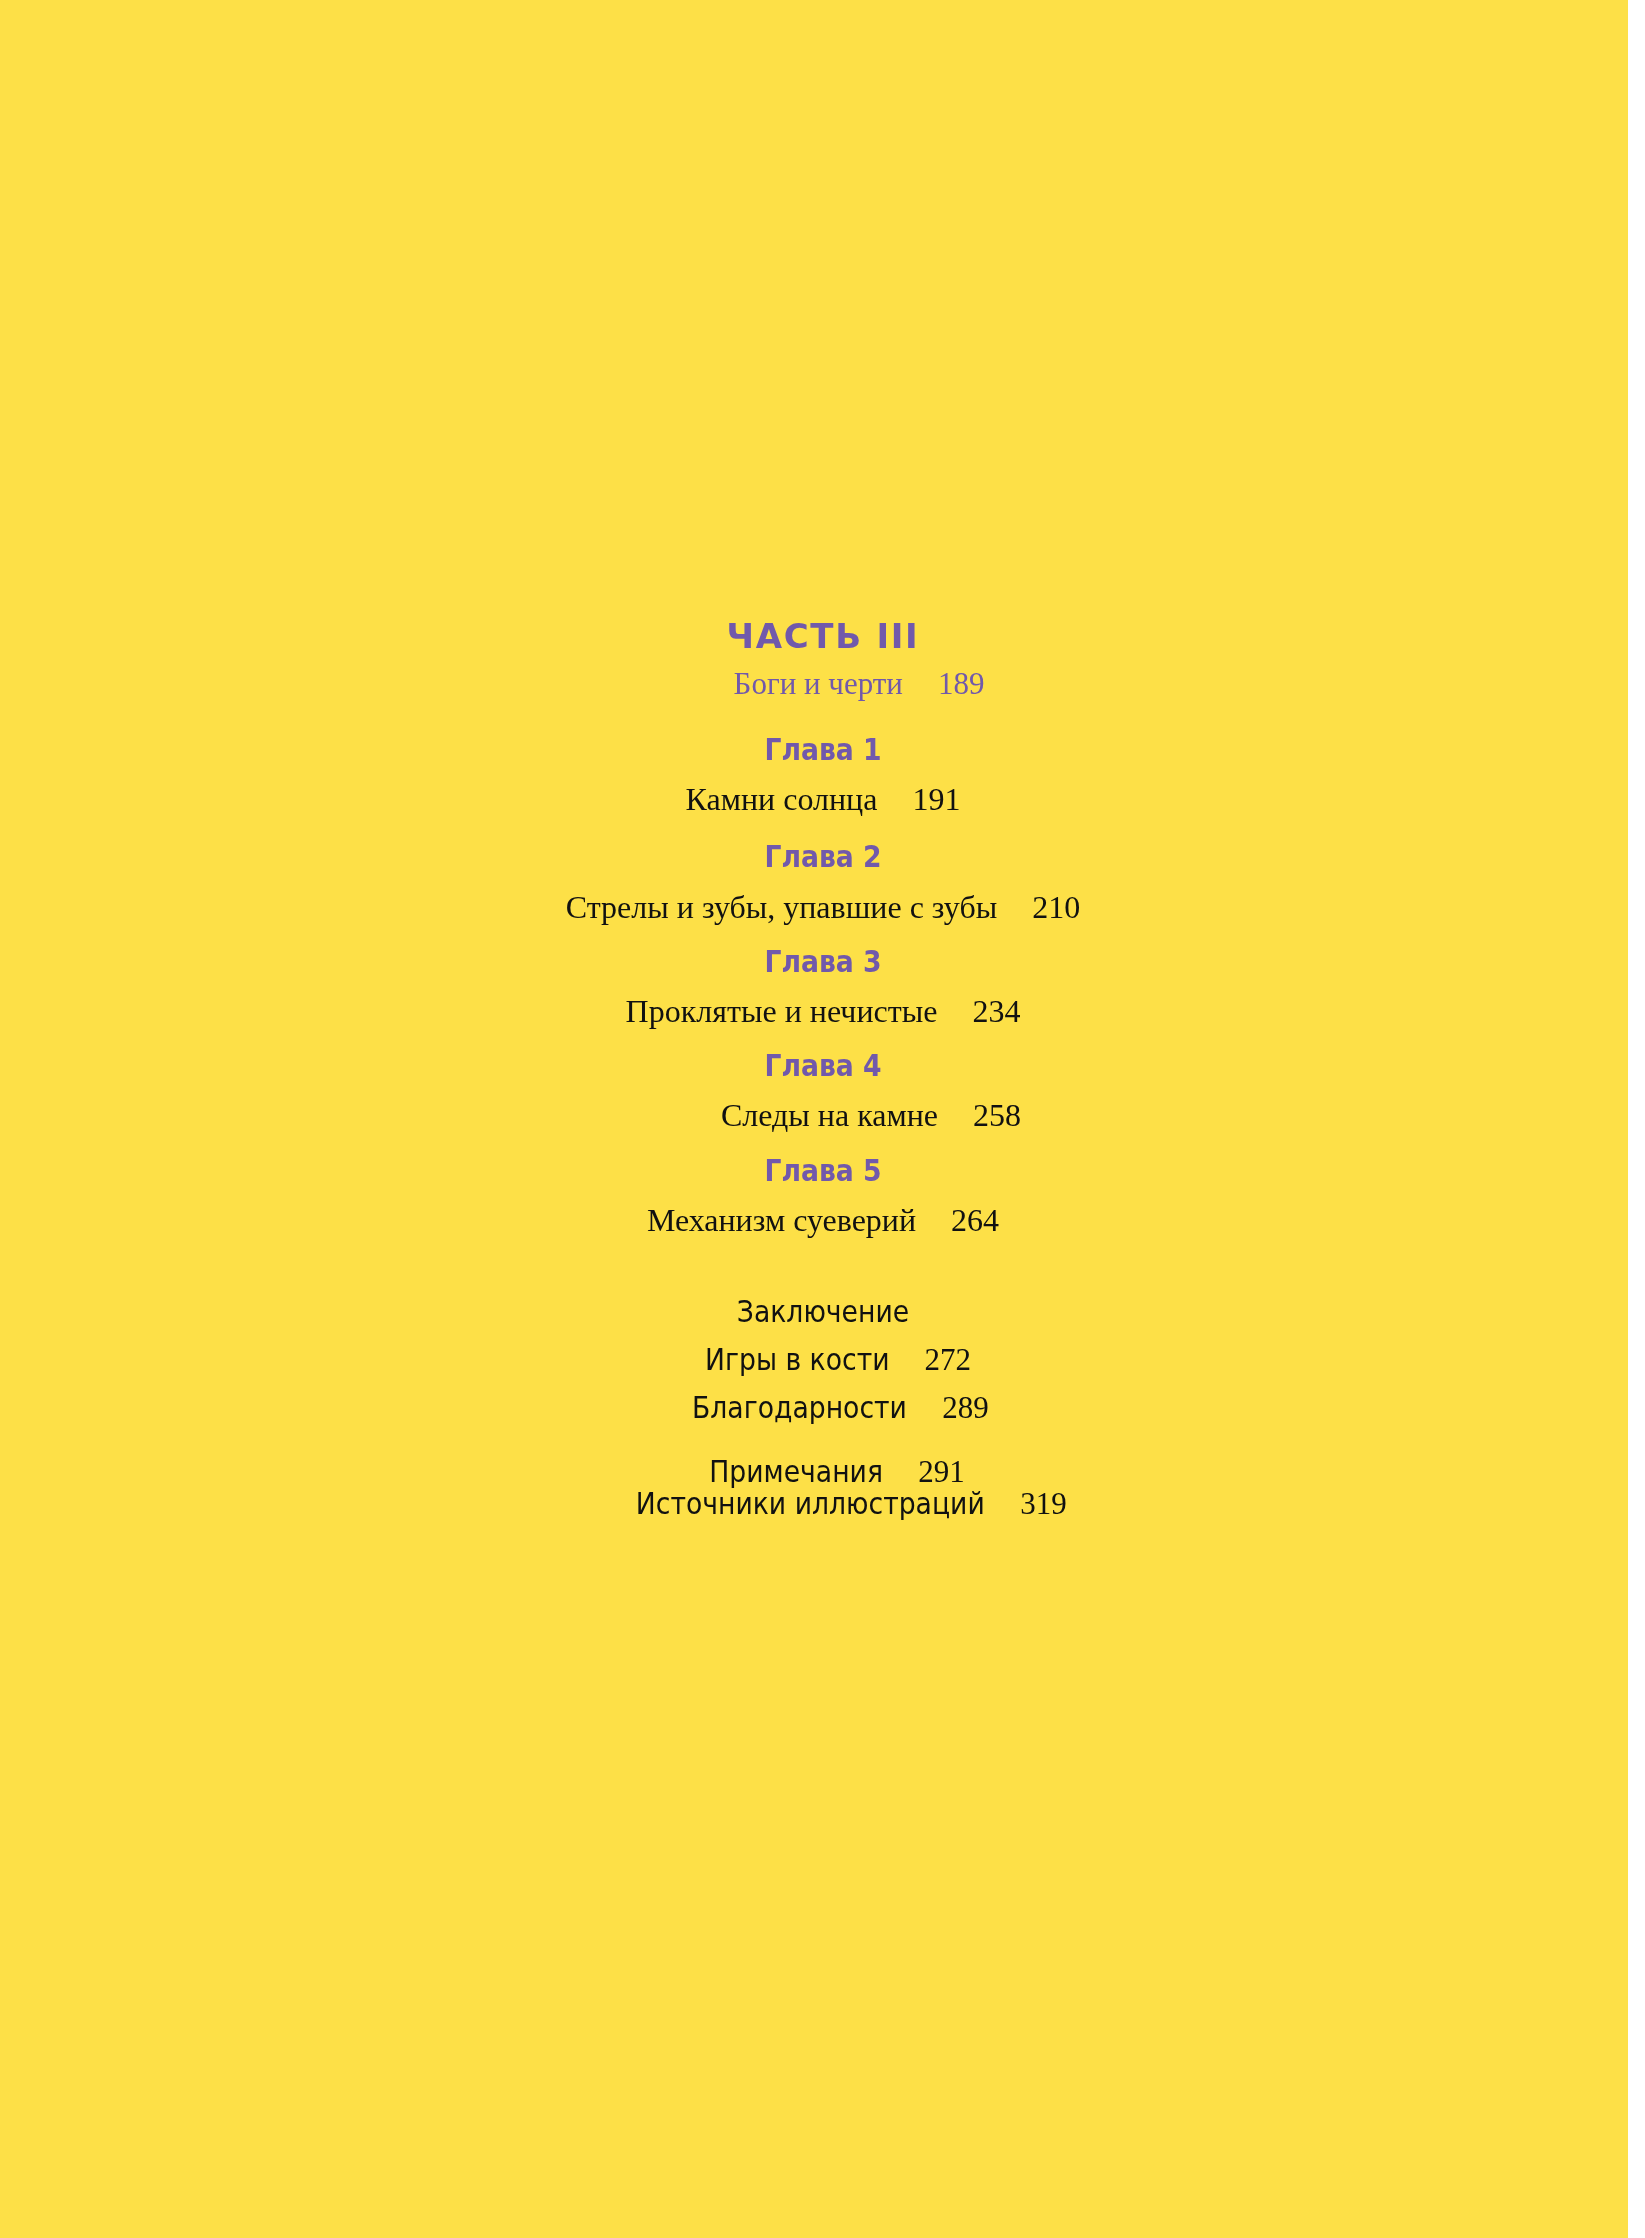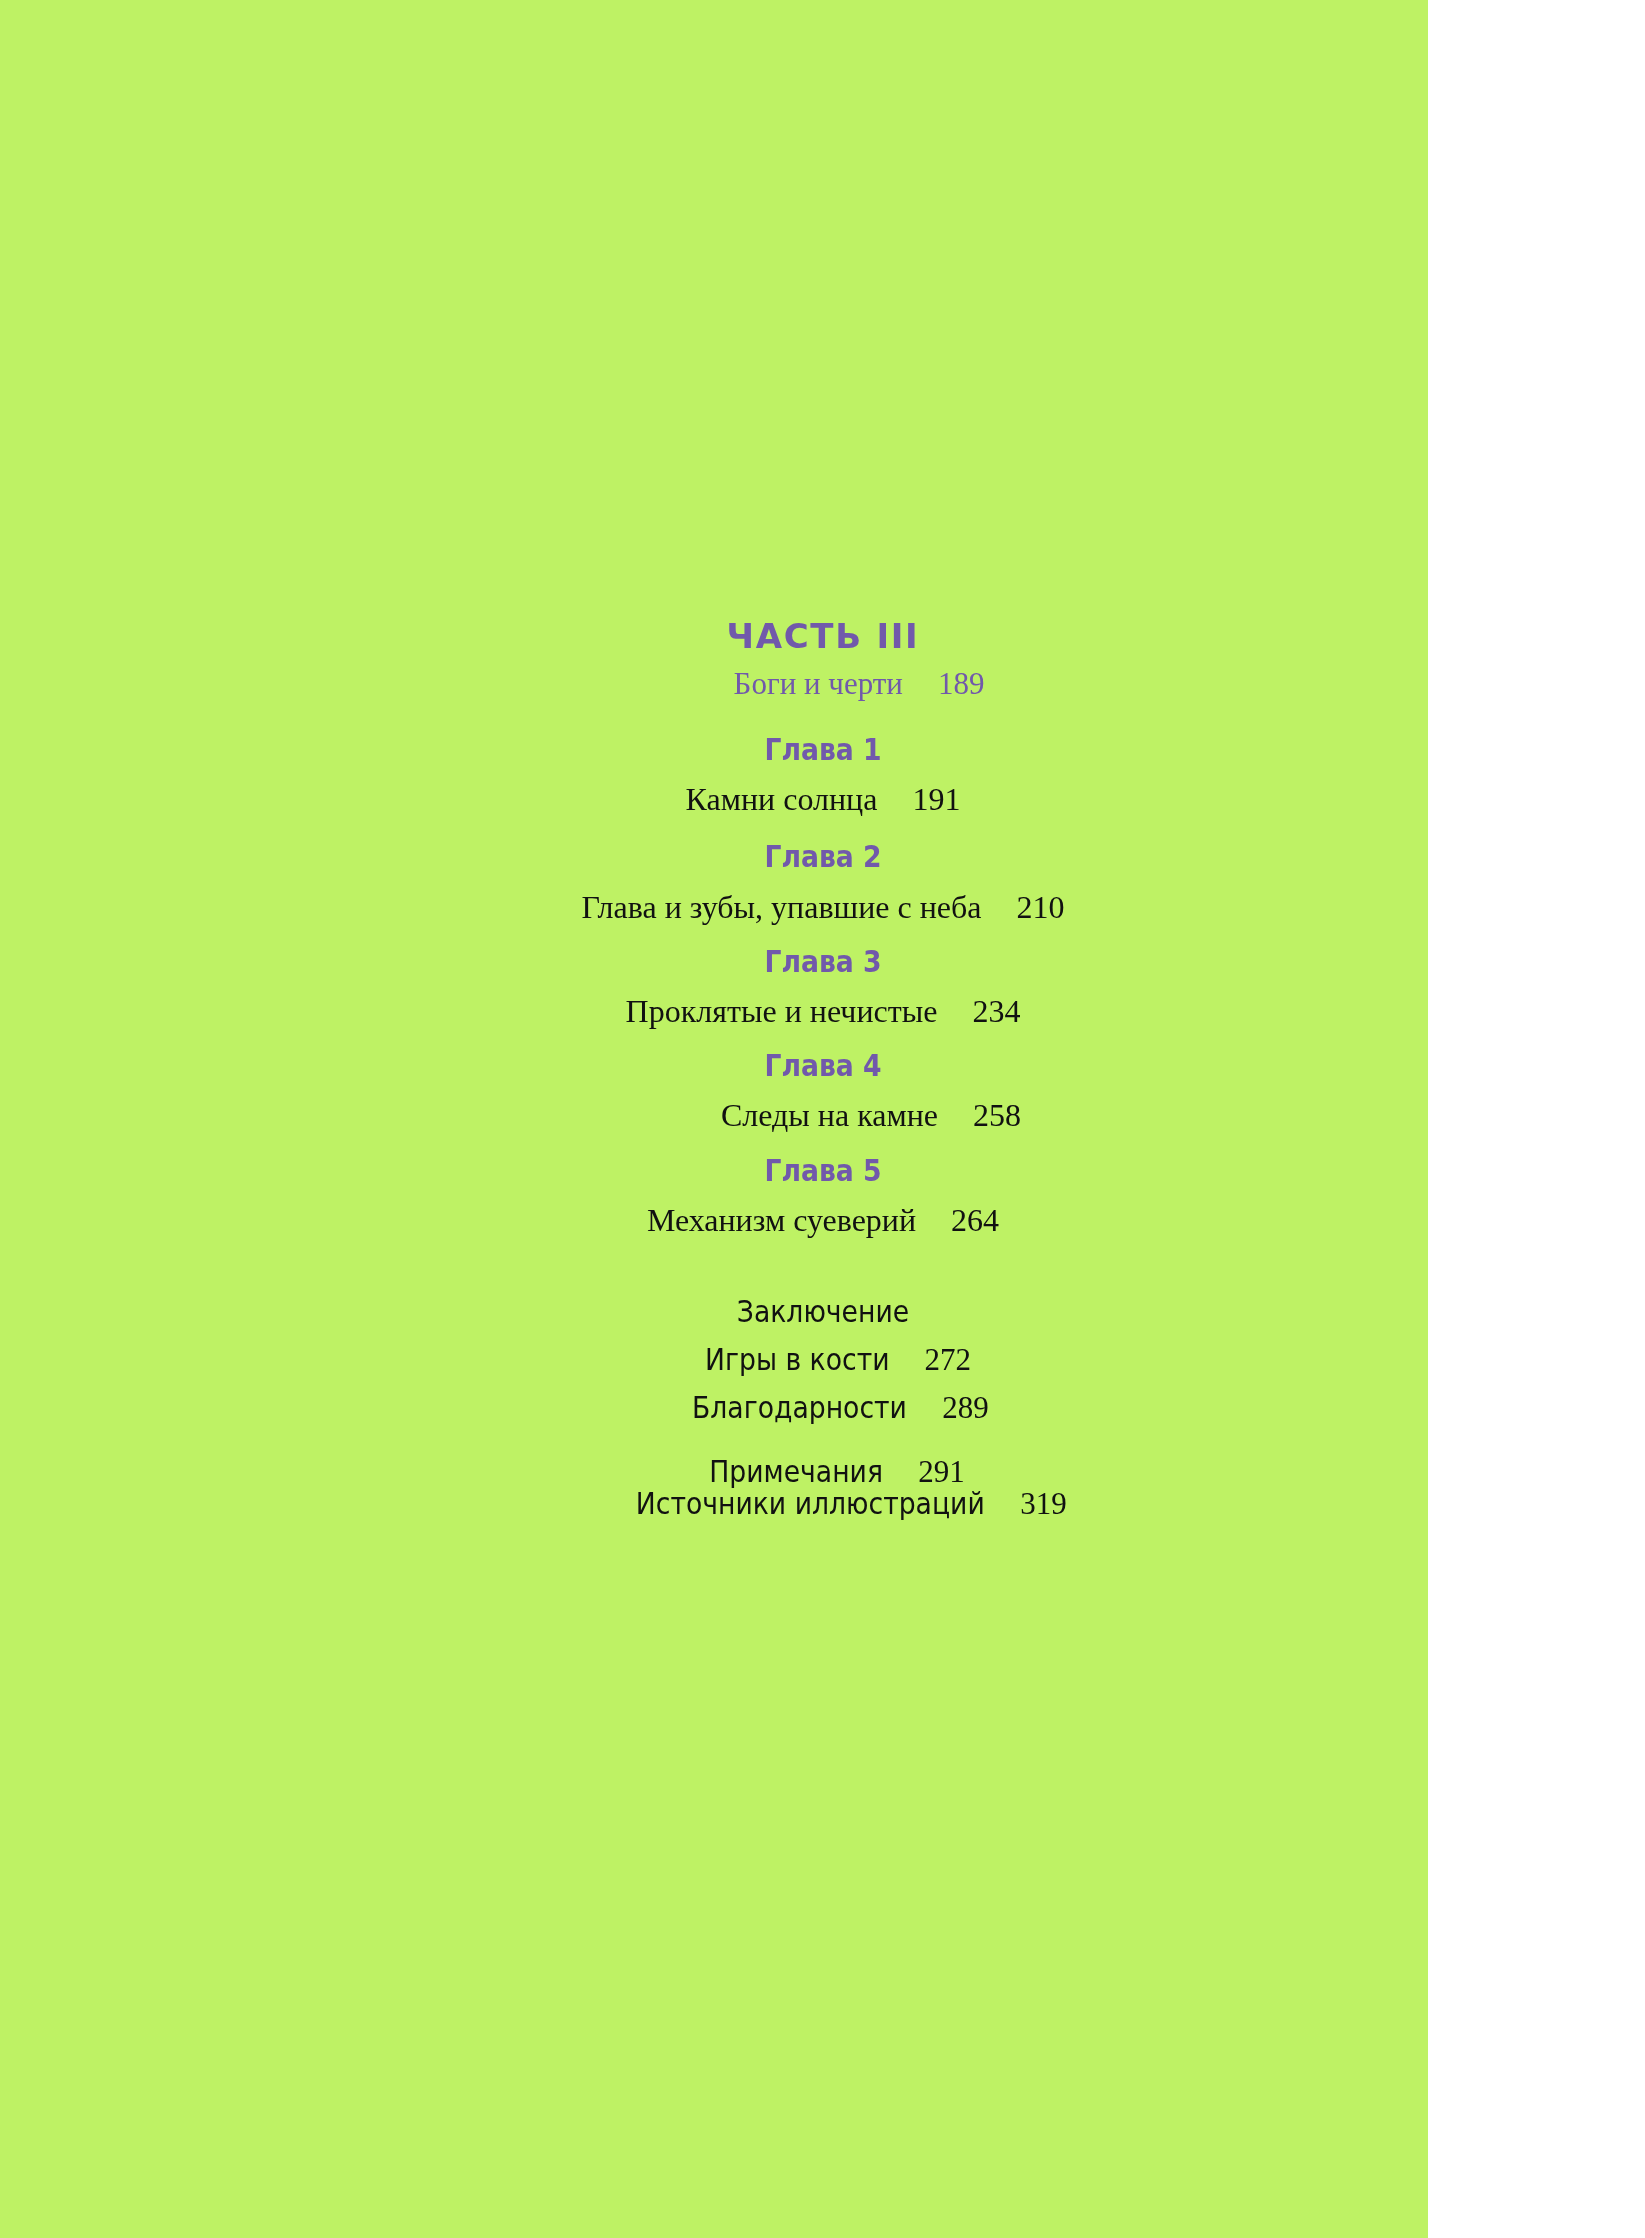--- a/index.html
+++ b/index.html
@@ -1,17 +1,17 @@
 <!DOCTYPE html>
 <html style="font-size:9px"><head>
 <meta charset="utf-8">
 <style>
   html, body { margin: 0; padding: 0; background: #ffffff; }
   body { width: 1646px; height: 2239px; position: relative; overflow: hidden; }
-  .page { position: absolute; left: 0; top: 0; width: 1428px; height: 2239px; background: #bef264; }
+  .page { position: absolute; left: 0; top: 0; width: 1628px; height: 2239px; background: #fde047; }
   .line {
     position: absolute; left: 0; width: 1646px; text-align: center;
     white-space: pre; line-height: 1; margin: 0;
   }
   .part-label {
     font-family: "DejaVu Sans", sans-serif; font-weight: bold;
     font-size: 34px; letter-spacing: 1.7px; color: var(--accent);
   }
   .part-title {
     font-family: "Liberation Serif", serif; font-size: 31px; color: var(--accent);
@@ -42,21 +42,21 @@
 
 <div class="page" style="--accent:#7159AB;">
 
   <div class="line part-label" style="top:619px;">ЧАСТЬ III</div>
   <div class="line part-title" style="top:668px;padding-left:36px;"><span>Боги и черти</span><span class="gap"></span><span class="num">189</span></div>
 
   <div class="line chapter-label" style="top:734px;">Глава 1</div>
   <div class="line chapter-title" style="top:783px;"><span>Камни солнца</span><span class="gap"></span><span class="num">191</span></div>
 
   <div class="line chapter-label" style="top:841px;">Глава 2</div>
-  <div class="line chapter-title" style="top:891px;"><span>Глава и зубы, упавшие с неба</span><span class="gap"></span><span class="num">210</span></div>
+  <div class="line chapter-title" style="top:891px;"><span>Стрелы и зубы, упавшие с зубы</span><span class="gap"></span><span class="num">210</span></div>
 
   <div class="line chapter-label" style="top:946px;">Глава 3</div>
   <div class="line chapter-title" style="top:995px;"><span>Проклятые и нечистые</span><span class="gap"></span><span class="num">234</span></div>
 
   <div class="line chapter-label" style="top:1050px;">Глава 4</div>
   <div class="line chapter-title" style="top:1099px;margin-left:48px;"><span>Следы на камне</span><span class="gap"></span><span class="num">258</span></div>
 
   <div class="line chapter-label" style="top:1155px;">Глава 5</div>
   <div class="line chapter-title" style="top:1204px;"><span>Механизм суеверий</span><span class="gap"></span><span class="num">264</span></div>
 

